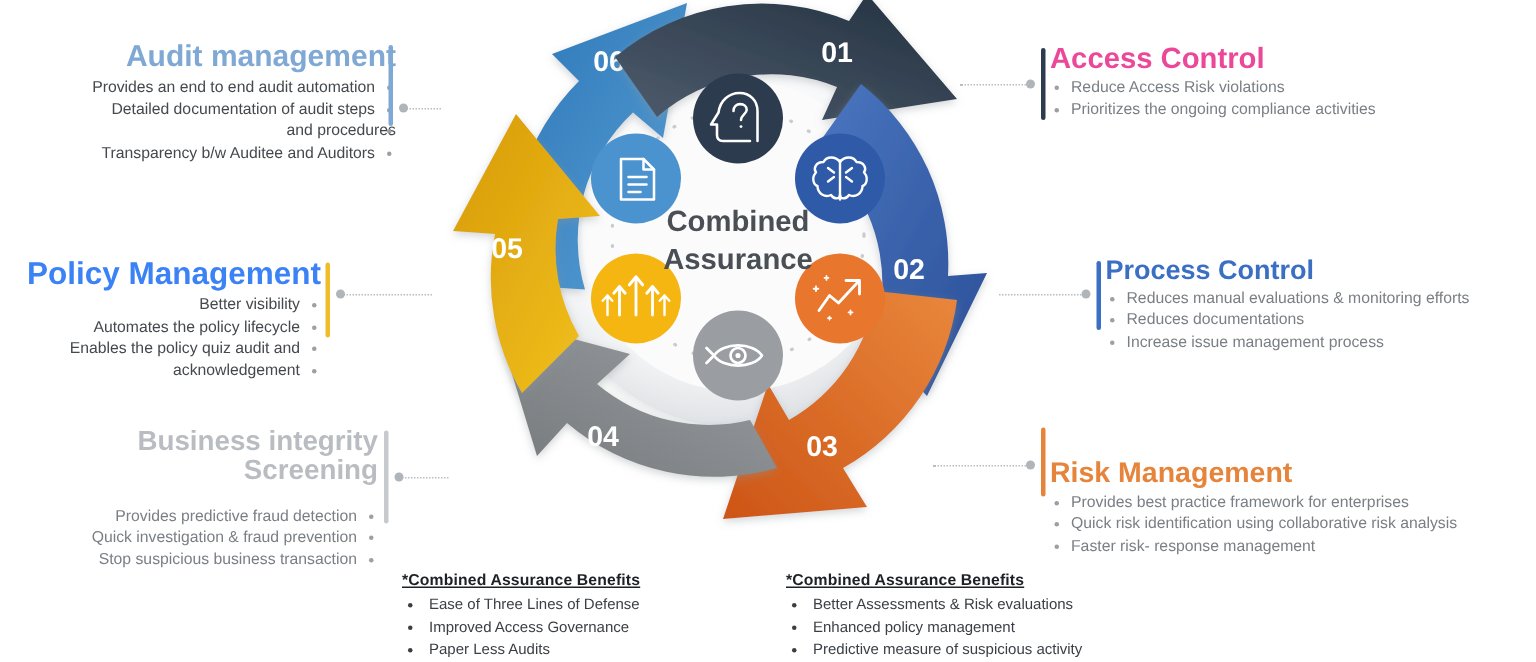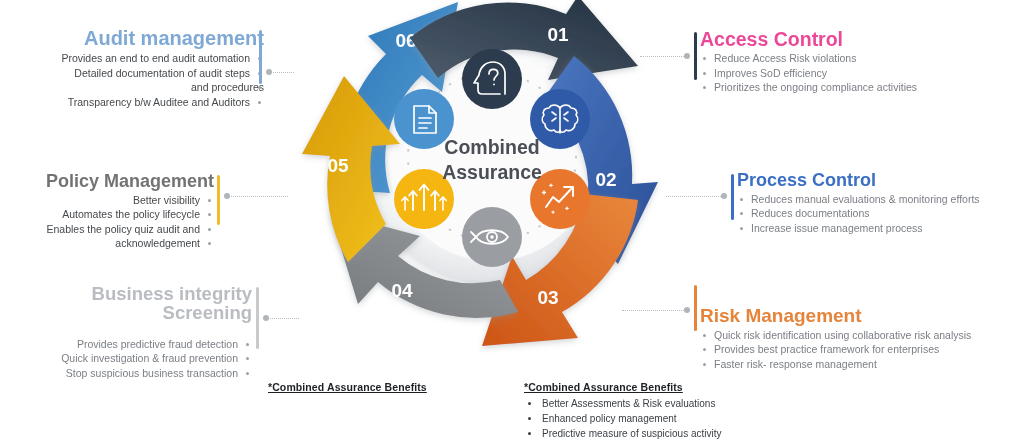--- a/index.html
+++ b/index.html
@@ -65,21 +65,21 @@
   <ul class="blk-list right-align dark">
     <li>Provides an end to end audit automation</li>
     <li>Detailed documentation of audit steps</li>
     <li style="padding-right:0;">and procedures</li>
     <li>Transparency b/w Auditee and Auditors</li>
   </ul>
 </div>
 <div class="rule" style="left:259px;top:30px;height:54px;background:#7fa9d4;"></div>
 
 <div class="panel" style="left:14px;top:172px;width:200px;text-align:right;">
-  <div class="blk-title" style="font-size:18px;color:#737373;">Policy Management</div>
+  <div class="blk-title" style="font-size:21px;color:#3b82f6;">Policy Management</div>
   <ul class="blk-list right-align dark" style="margin-top:1px;">
     <li>Better visibility</li>
     <li>Automates the policy lifecycle</li>
     <li>Enables the policy quiz audit and</li>
     <li>acknowledgement</li>
   </ul>
 </div>
 <div class="rule" style="left:217px;top:175px;height:50px;background:#f0bc2a;"></div>
 
 <div class="panel" style="left:0px;top:284px;width:252px;text-align:right;">
@@ -90,41 +90,40 @@
     <li>Stop suspicious business transaction</li>
   </ul>
 </div>
 <div class="rule" style="left:256px;top:287px;height:62px;background:#c6cacd;"></div>
 
 <div class="rule" style="left:694px;top:32px;height:48px;background:#2d3b4e;"></div>
 <div class="panel" style="left:700px;top:29px;width:320px;">
   <div class="blk-title" style="font-size:19.5px;color:#ec4899;">Access Control</div>
   <ul class="blk-list">
     <li>Reduce Access Risk violations</li>
-    <li>Improves SoD efficiency</li>
     <li>Prioritizes the ongoing compliance activities</li>
   </ul>
 </div>
 
 <div class="rule" style="left:731px;top:174px;height:46px;background:#3a6fc4;"></div>
 <div class="panel" style="left:737px;top:171px;width:300px;">
   <div class="blk-title" style="font-size:18px;color:#3a6fc4;">Process Control</div>
   <ul class="blk-list">
     <li>Reduces manual evaluations &amp; monitoring efforts</li>
     <li>Reduces documentations</li>
     <li>Increase issue management process</li>
   </ul>
 </div>
 
 <div class="rule" style="left:694px;top:285px;height:46px;background:#e5843a;"></div>
 <div class="panel" style="left:700px;top:282px;width:320px;">
   <div class="blk-title" style="font-size:19px;color:#e5843a;margin-top:24px;">Risk Management</div>
   <ul class="blk-list">
+    <li>Provides best practice framework for enterprises</li>
     <li>Quick risk identification using collaborative risk analysis</li>
-    <li>Provides best practice framework for enterprises</li>
     <li>Faster risk- response management</li>
   </ul>
 </div>
 
 <div class="leader" style="left:268px;top:72px;width:26px;"></div>
 <div class="leader-dot" style="left:266px;top:69px;"></div>
 <div class="leader" style="left:226px;top:196px;width:62px;"></div>
 <div class="leader-dot" style="left:224px;top:193px;"></div>
 <div class="leader" style="left:265px;top:318px;width:34px;"></div>
 <div class="leader-dot" style="left:263px;top:315px;"></div>
@@ -282,20 +281,25 @@
     </g>
   </g>
 
   <text class="center-text" x="206" y="160">Combined</text>
   <text class="center-text" x="206" y="185">Assurance</text>
 </svg>
 </div>
 
 <div class="benefits" style="left:268px;top:381px;">
   <h4>*Combined Assurance Benefits</h4>
+  <ul>
+    <li>Ease of Three Lines of Defense</li>
+    <li>Improved Access Governance</li>
+    <li>Paper Less Audits</li>
+  </ul>
 </div>
 
 <div class="benefits" style="left:524px;top:381px;">
   <h4>*Combined Assurance Benefits</h4>
   <ul>
     <li>Better Assessments &amp; Risk evaluations</li>
     <li>Enhanced policy management</li>
     <li>Predictive measure of suspicious activity</li>
   </ul>
 </div>

